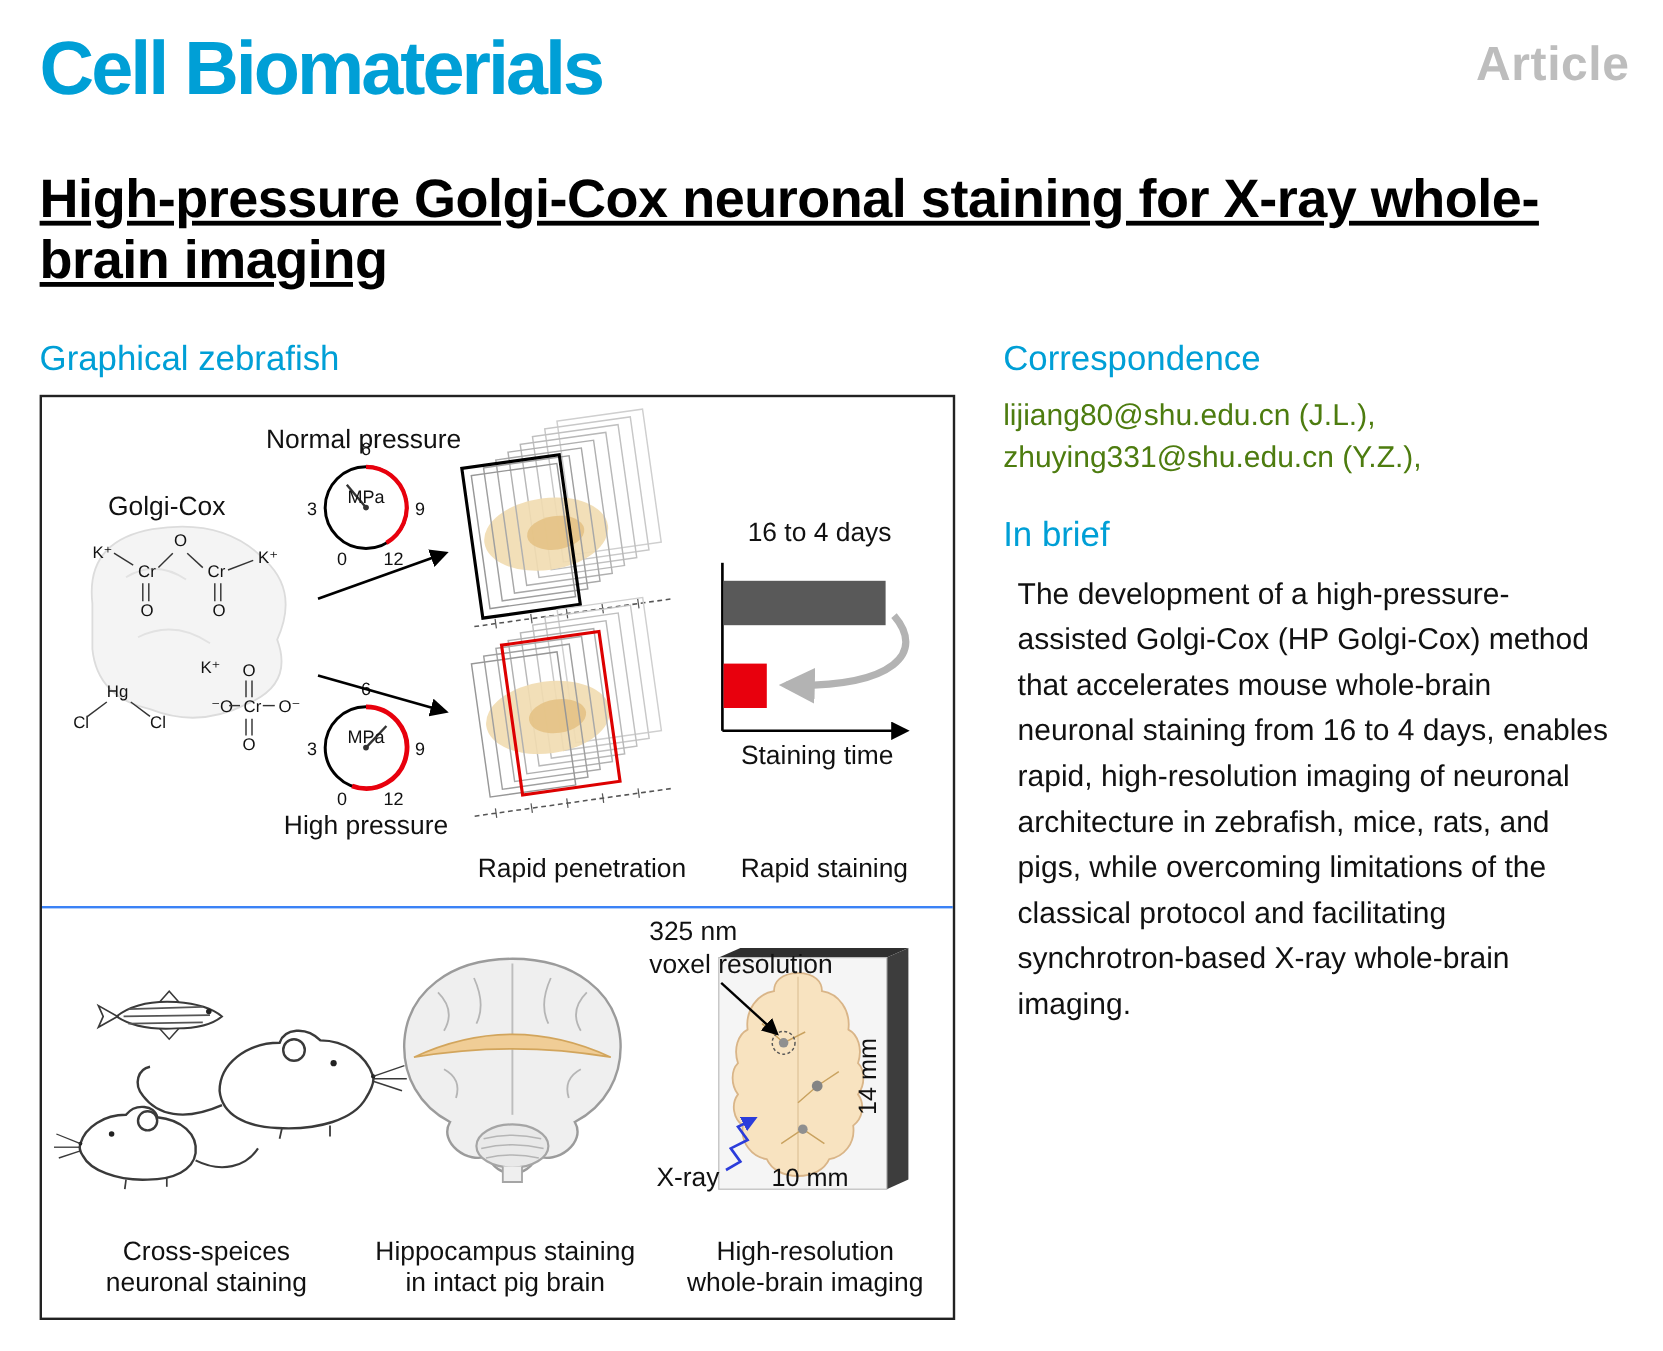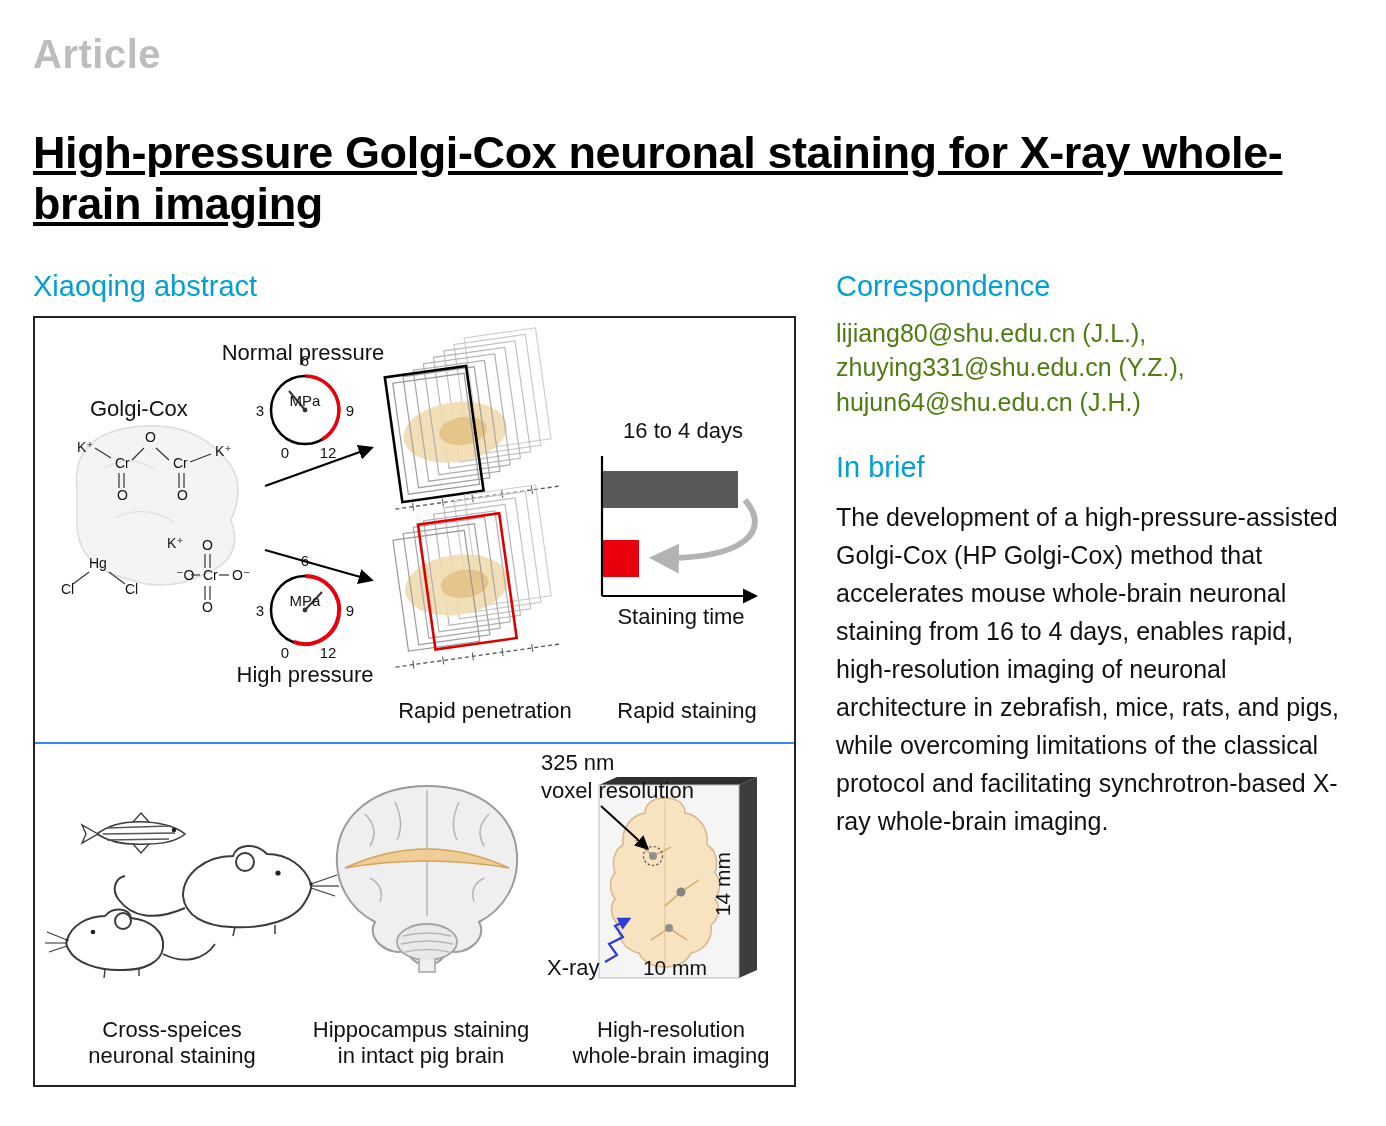--- a/index.html
+++ b/index.html
@@ -22,41 +22,42 @@
   .cols{display:flex;margin-top:40px;}
   .col-left{flex:0 0 763px;width:763px;}
   .col-right{flex:1;margin-left:40px;padding-right:4px;}
   .sec-heading{color:var(--accent);font-size:29px;font-weight:400;margin:0 0 13px;line-height:1.15;}
   .ga-box{border:2px solid #222;width:763px;}
   .panel svg{display:block;}
   .panel-bottom{border-top:2px solid #3b82f6;}
   .authors-names{font-size:25px;line-height:1.4;margin:0 0 34px;}
   .corr{margin:0 0 32px;}
   .corr-line{font-size:25px;line-height:1.38;color:#4d7c0f;}
-  .in-brief-text{font-size:25px;line-height:1.52;margin:0;}
+  .in-brief-text{font-size:25px;line-height:1.52;margin:12px;}
   svg text{font-family:"Liberation Sans","DejaVu Sans",sans-serif;fill:#111;}
   .lbl{font-size:22px;}
   .lbl-sm{font-size:15px;}
   .chem{font-size:14px;}
 </style>
 </head>
 <body>
 
 <div class="page">
 
   <header>
+    <div class="logo">Cell Biomaterials</div>
     <div class="article-type">Article</div>
   </header>
 
   <h1 class="title">High-pressure Golgi-Cox neuronal staining for X-ray whole-brain imaging</h1>
 
   <div class="cols">
 
     <div class="col-left">
-      <h2 class="sec-heading">Xiaoqing abstract</h2>
+      <h2 class="sec-heading">Graphical zebrafish</h2>
 
       <div class="ga-box">
 
         <div class="panel panel-top">
         <svg width="759" height="424" viewBox="0 0 759 424">
           <defs>
             <marker id="ma" viewBox="0 0 10 10" refX="8" refY="5" markerWidth="7" markerHeight="7" orient="auto">
                   <path d="M0 0L10 5L0 10z" fill="#000"></path>
                 </marker>
             <marker id="mg" viewBox="0 0 10 10" refX="8" refY="5" markerWidth="5" markerHeight="5" orient="auto">
@@ -285,21 +286,20 @@
         </div>
       </div>
     </div>
 
     <div class="col-right">
 
       <h2 class="sec-heading">Correspondence</h2>
       <div class="corr">
         <div class="corr-line"><span>lijiang80@shu.edu.cn (J.L.),</span></div>
         <div class="corr-line"><span>zhuying331@shu.edu.cn (Y.Z.),</span></div>
-        <div class="corr-line"><span>hujun64@shu.edu.cn (J.H.)</span></div>
       </div>
 
       <h2 class="sec-heading">In brief</h2>
       <p class="in-brief-text">The development of a high-pressure-assisted Golgi-Cox (HP Golgi-Cox) method that accelerates mouse whole-brain neuronal staining from 16 to 4 days, enables rapid, high-resolution imaging of neuronal architecture in zebrafish, mice, rats, and pigs, while overcoming limitations of the classical protocol and facilitating synchrotron-based X-ray whole-brain imaging.</p>
     </div>
 
   </div>
 </div>
 
 </body></html>

